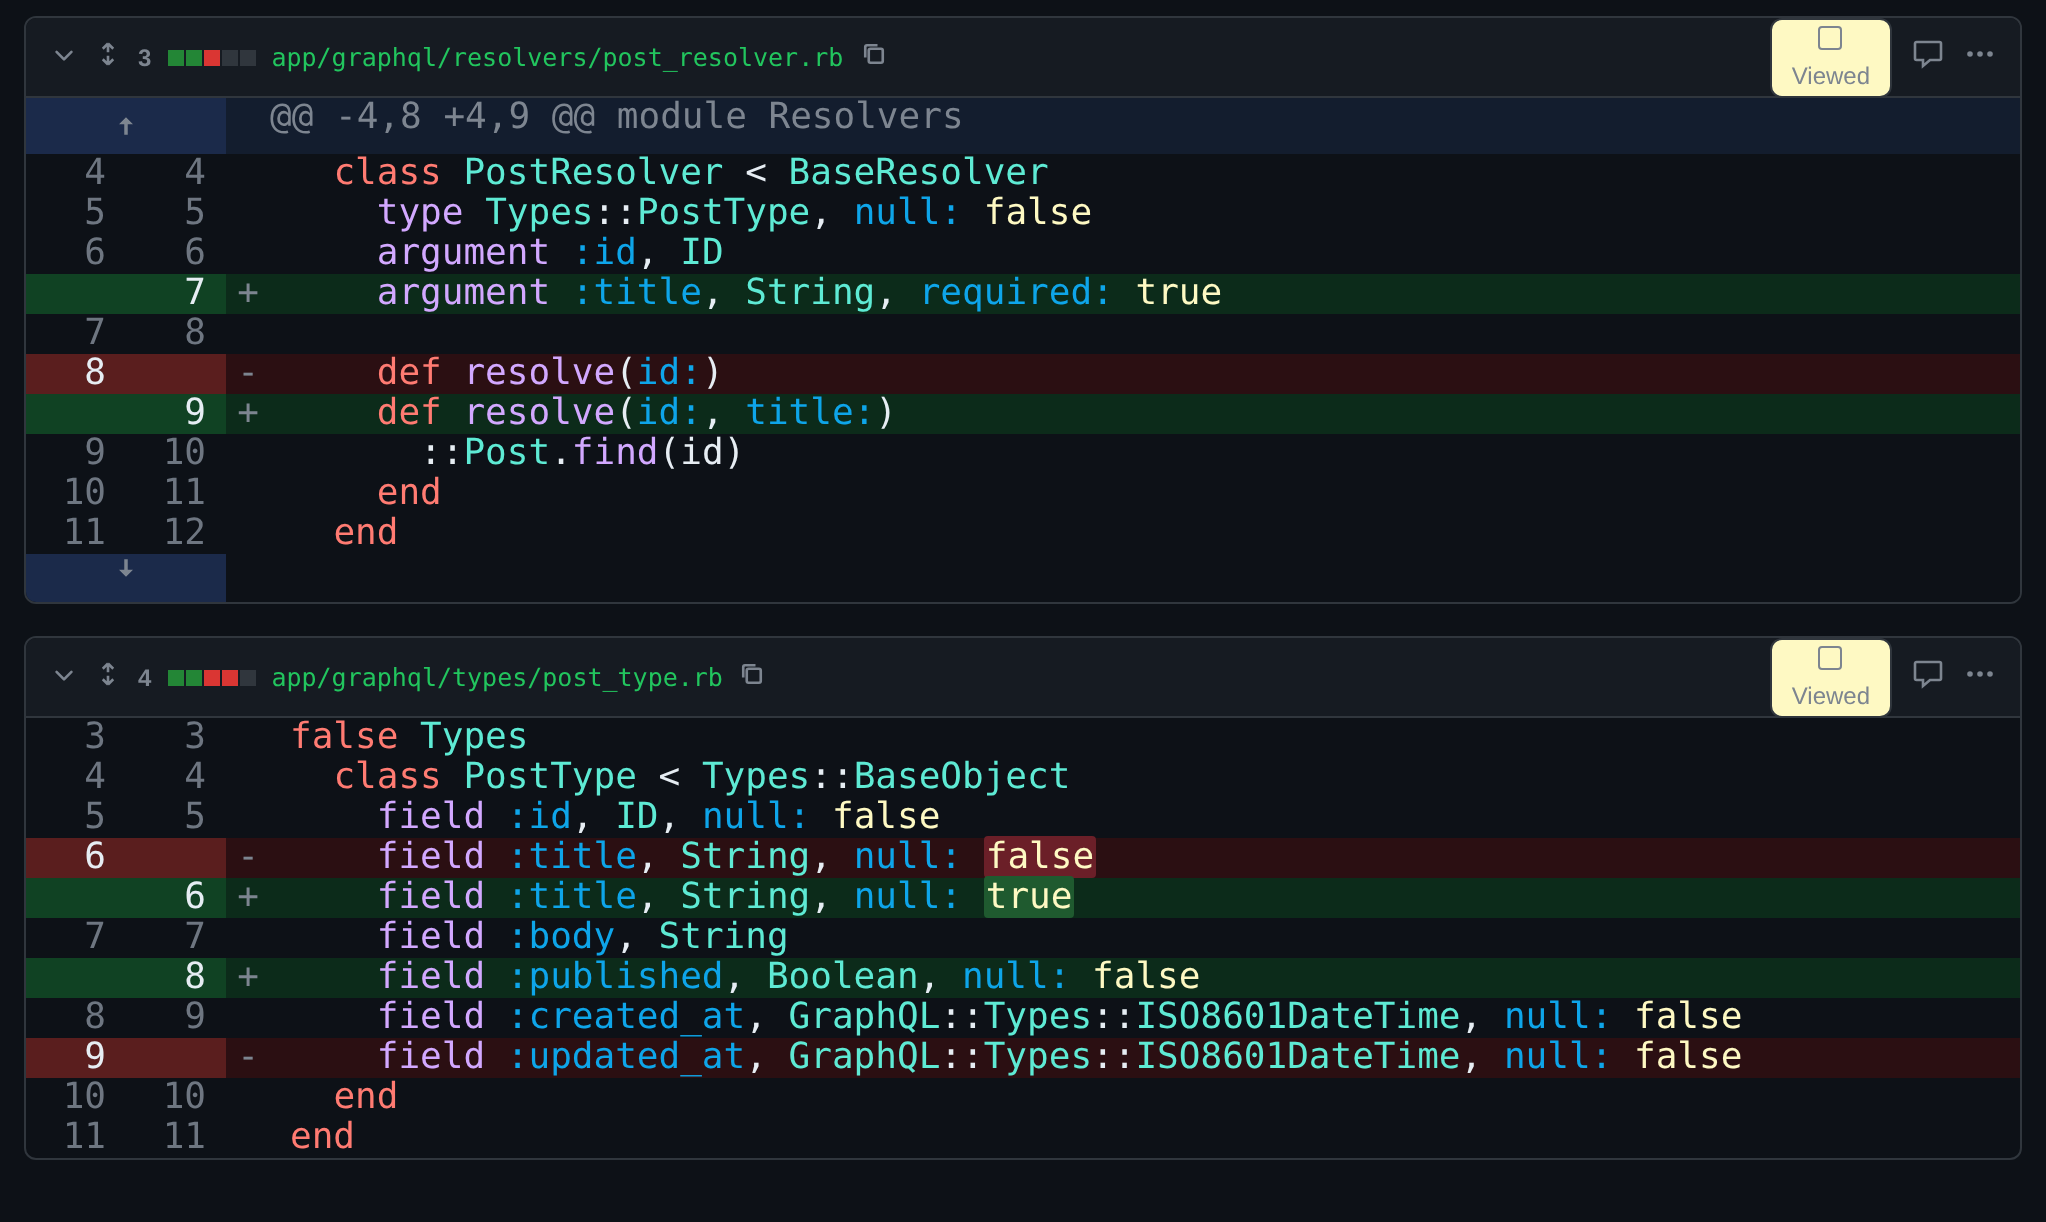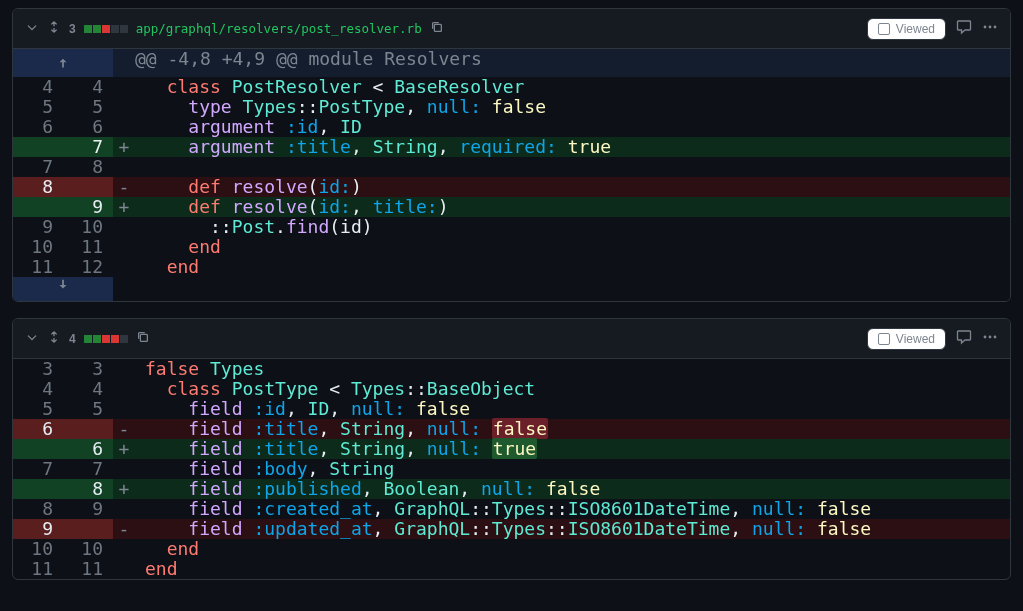--- a/index.html
+++ b/index.html
@@ -31,21 +31,21 @@
   .expand-icn { width: 14px; height: 14px; stroke: #7d8590; fill:none; stroke-width:1.5; cursor:pointer; }
   .change-count { color: #7d8590; font-weight: 600; font-size: 12px; }
   .diffstat { display: flex; gap: 1px; }
   .ds-box { width: 8px; height: 8px; }
   .ds-add { background: #238636; }
   .ds-del { background: #da3633; }
   .ds-neutral { background: #30363d; }
   .file-path { color: #22c55e; font-family: ui-monospace, SFMono-Regular, "SF Mono", Menlo, monospace; font-size: 12.5px; }
   .copy-icn { width: 14px; height: 14px; stroke: #7d8590; fill:none; stroke-width:1.5; cursor:pointer; }
   .fh-right { display: flex; align-items: center; gap: 10px; }
-  .viewed-btn { display:flex; align-items:center; gap:6px; border:1px solid #30363d; background:#ffffff; color:#7d8590; padding:3px 10px; border-radius:6px; font-size:12px; cursor:pointer; }
+  .viewed-btn { display:flex; align-items:center; gap:6px; border:1px solid #30363d; background:#fef9c3; color:#7d8590; padding:3px 10px; border-radius:6px; font-size:12px; cursor:pointer;flex-direction:column; }
   .vb-check { width:12px; height:12px; border:1px solid #7d8590; border-radius:2px; }
   .comment-icn, .kebab-icn { width:16px; height:16px; fill:#7d8590; cursor:pointer; }
   .diff-table { width:100%; border-collapse: collapse; font-family: ui-monospace, SFMono-Regular, "SF Mono", Menlo, monospace; font-size: 18px; line-height: 20px; }
   .diff-table td { padding: 0; vertical-align: top; }
   .ln-col { width: 50px; text-align: right; color:#6e7681; padding-right:10px !important; user-select:none; }
   .mk-col { width: 22px; text-align: center; color:#7d8590; user-select:none; }
   .code-col { padding-left: 10px !important; white-space: pre; }
   .hunk-row td { background:#131d2e; }
   .hunk-row .ln-area { background:#1b2a4a; }
   .hunk-exp-btn { display:flex; align-items:center; justify-content:center; height:28px; }
@@ -206,20 +206,21 @@
               <path d="M8 2l3 3M8 2L5 5M8 2v5M8 14l3-3M8 14l-3-3M8 14V9"></path>
             </svg></span>
         <span class="change-count">4</span>
         <span class="diffstat">
             <span class="ds-box ds-add"></span>
             <span class="ds-box ds-add"></span>
             <span class="ds-box ds-del"></span>
             <span class="ds-box ds-del"></span>
             <span class="ds-box ds-neutral"></span>
           </span>
+        <span class="file-path">app/graphql/types/post_type.rb</span>
         <span><svg class="copy-icn" viewBox="0 0 16 16">
               <rect x="5" y="5" width="8" height="8" rx="1"></rect>
               <path d="M3 10V4a1 1 0 011-1h6"></path>
             </svg></span>
       </div>
       <div class="fh-right">
         <button class="viewed-btn">
           <span class="vb-check"></span>
           <span>Viewed</span>
         </button>

